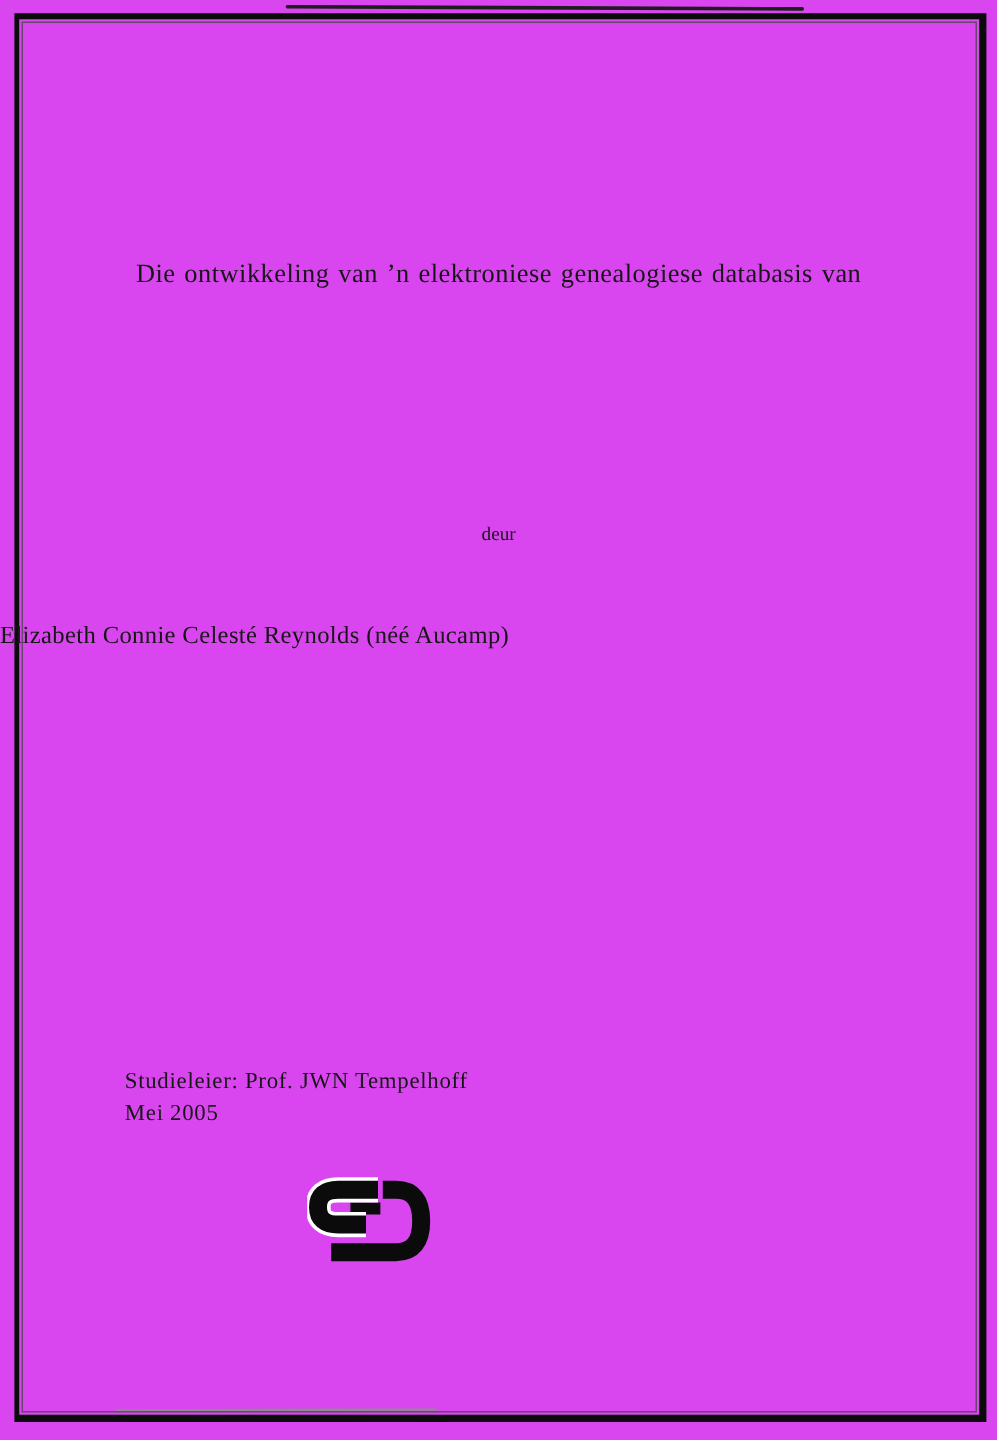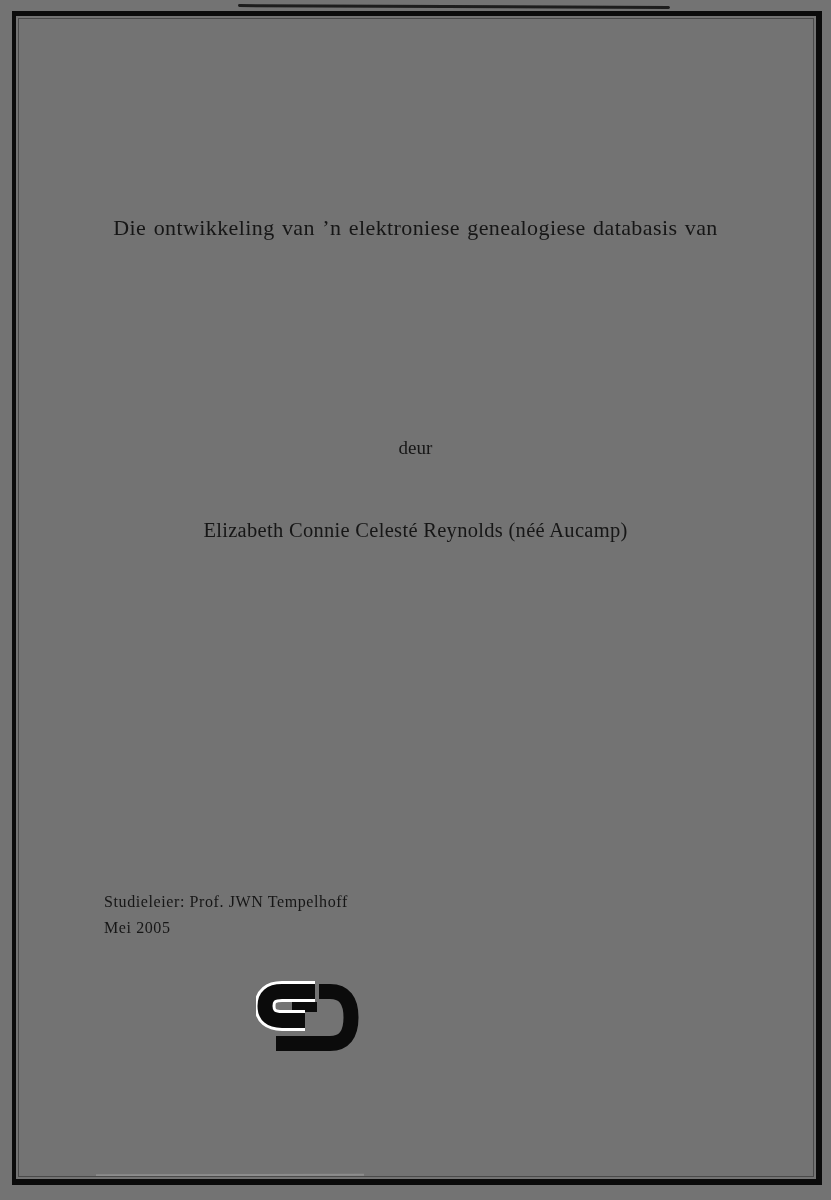--- a/index.html
+++ b/index.html
@@ -1,19 +1,19 @@
 <!DOCTYPE html>
 <html><head>
 <meta charset="utf-8">
 <style>
   html,body{margin:0;padding:0;background:#e8e8e8;}
   .page{
     position:relative;
     width:831px;height:1200px;
-    background:#737373;
+    background:#d946ef;
     margin:0 auto;
     font-family:"Liberation Serif", serif;
     color:#161616;
     overflow:hidden;
   }
   
   .frame-outer{
     position:absolute;left:12px;top:11px;right:9px;bottom:15px;
     border-style:solid;border-color:#0b0b0b;
     border-width:5px 6px 6px 4px;
@@ -31,35 +31,35 @@
     position:absolute;left:96px;top:1174px;width:268px;height:2px;
     background:#8d8d8d;transform:rotate(-0.15deg);
   }
   .title{
     position:absolute;left:40px;right:40px;top:206px;
     text-align:center;font-size:22px;line-height:43px;
     letter-spacing:0.4px;word-spacing:1.5px;
   }
   .byline{
     position:absolute;left:0;right:0;top:437px;
-    text-align:center;font-size:19px;
+    text-align:center;font-size:16px;
   }
   .author{
     position:absolute;left:0;right:0;top:519px;
-    text-align:center;font-size:20.5px;letter-spacing:0.3px;
+    font-size:20.5px;letter-spacing:0.3px;
   }
   .statement{
     position:absolute;left:104px;top:661px;width:644px;
     font-size:19px;line-height:24.6px;
   }
   .statement .just{text-align:justify;text-align-last:justify;}
   .statement .ital{font-style:italic;}
   .supervisor-block{
     position:absolute;left:104px;top:889px;
-    font-size:16px;line-height:25.5px;letter-spacing:0.6px;
+    font-size:19px;line-height:25.5px;letter-spacing:0.6px;
   }
   .logo{position:absolute;left:0;top:0;}
   .logo-mark{position:absolute;left:256px;top:972px;width:104px;height:82px;}
 </style>
 </head>
 <body>
 
 <div class="page">
 
   <div class="scan-top"></div>

